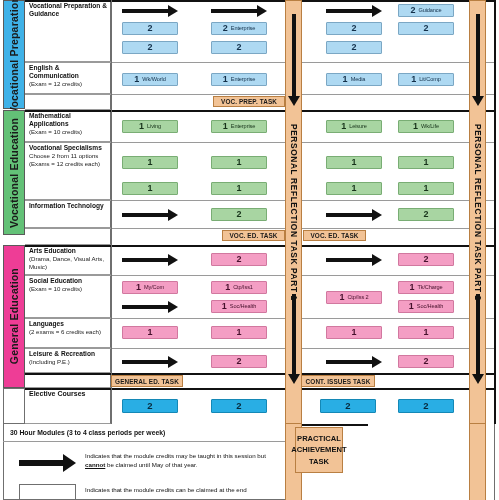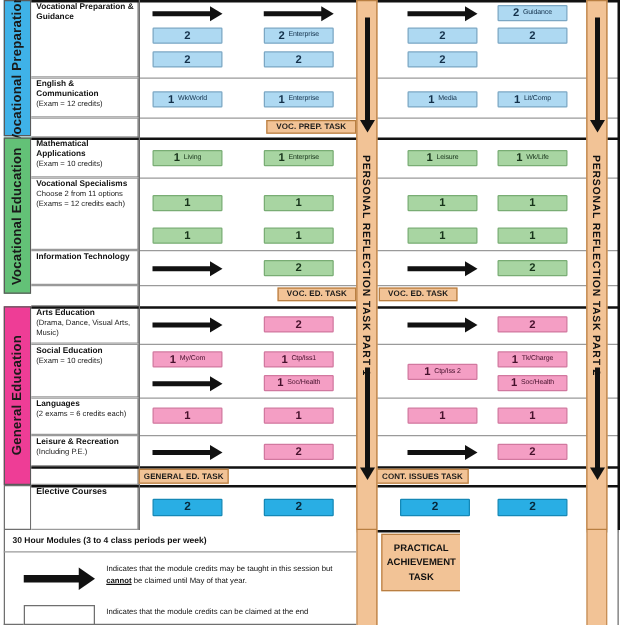--- a/index.html
+++ b/index.html
@@ -423,21 +423,21 @@
       <div class="head"></div>
     </div>
   <div class="abs darrow" style="left:472px;top:294px;width:11px;height:90px;">
       <div class="shaft"></div>
       <div class="head"></div>
     </div>
 
   <div class="abs" style="left:285px;top:424px;width:17px;height:76px;background:#f2c396;border-left:1px solid #b97f42;border-right:1px solid #b97f42;"></div>
   <div class="abs" style="left:469px;top:424px;width:17px;height:76px;background:#f2c396;border-left:1px solid #b97f42;border-right:1px solid #b97f42;"></div>
 
-  <div class="abs pract" style="left:305px;top:427px;width:64px;height:46px;">PRACTICAL ACHIEVEMENT TASK</div>
+  <div class="abs pract" style="left:295px;top:427px;width:48px;height:46px;">PRACTICAL ACHIEVEMENT TASK</div>
 
   <div class="abs" style="left:3px;top:424px;width:282px;height:76px;border-left:1px solid #6f6f6f;border-bottom:1px solid #6f6f6f;background:#fff;"></div>
   <div class="abs" style="left:368px;top:424px;width:101px;height:76px;background:#fff;"></div>
   <div class="abs" style="left:486px;top:424px;width:9px;height:76px;border-right:1px solid #6f6f6f;background:#fff;"></div>
 
   <div class="abs legend-title" style="left:10px;top:429px;width:270px;">30 Hour Modules (3 to 4 class periods per week)</div>
   <div class="abs rowline" style="left:3px;top:441px;width:282px;border-top:1px solid #9a9a9a;"></div>
 
   <div class="abs arrow" style="left:19px;top:456px;width:57px;">
       <div class="shaft" style="height:6px;"></div>

